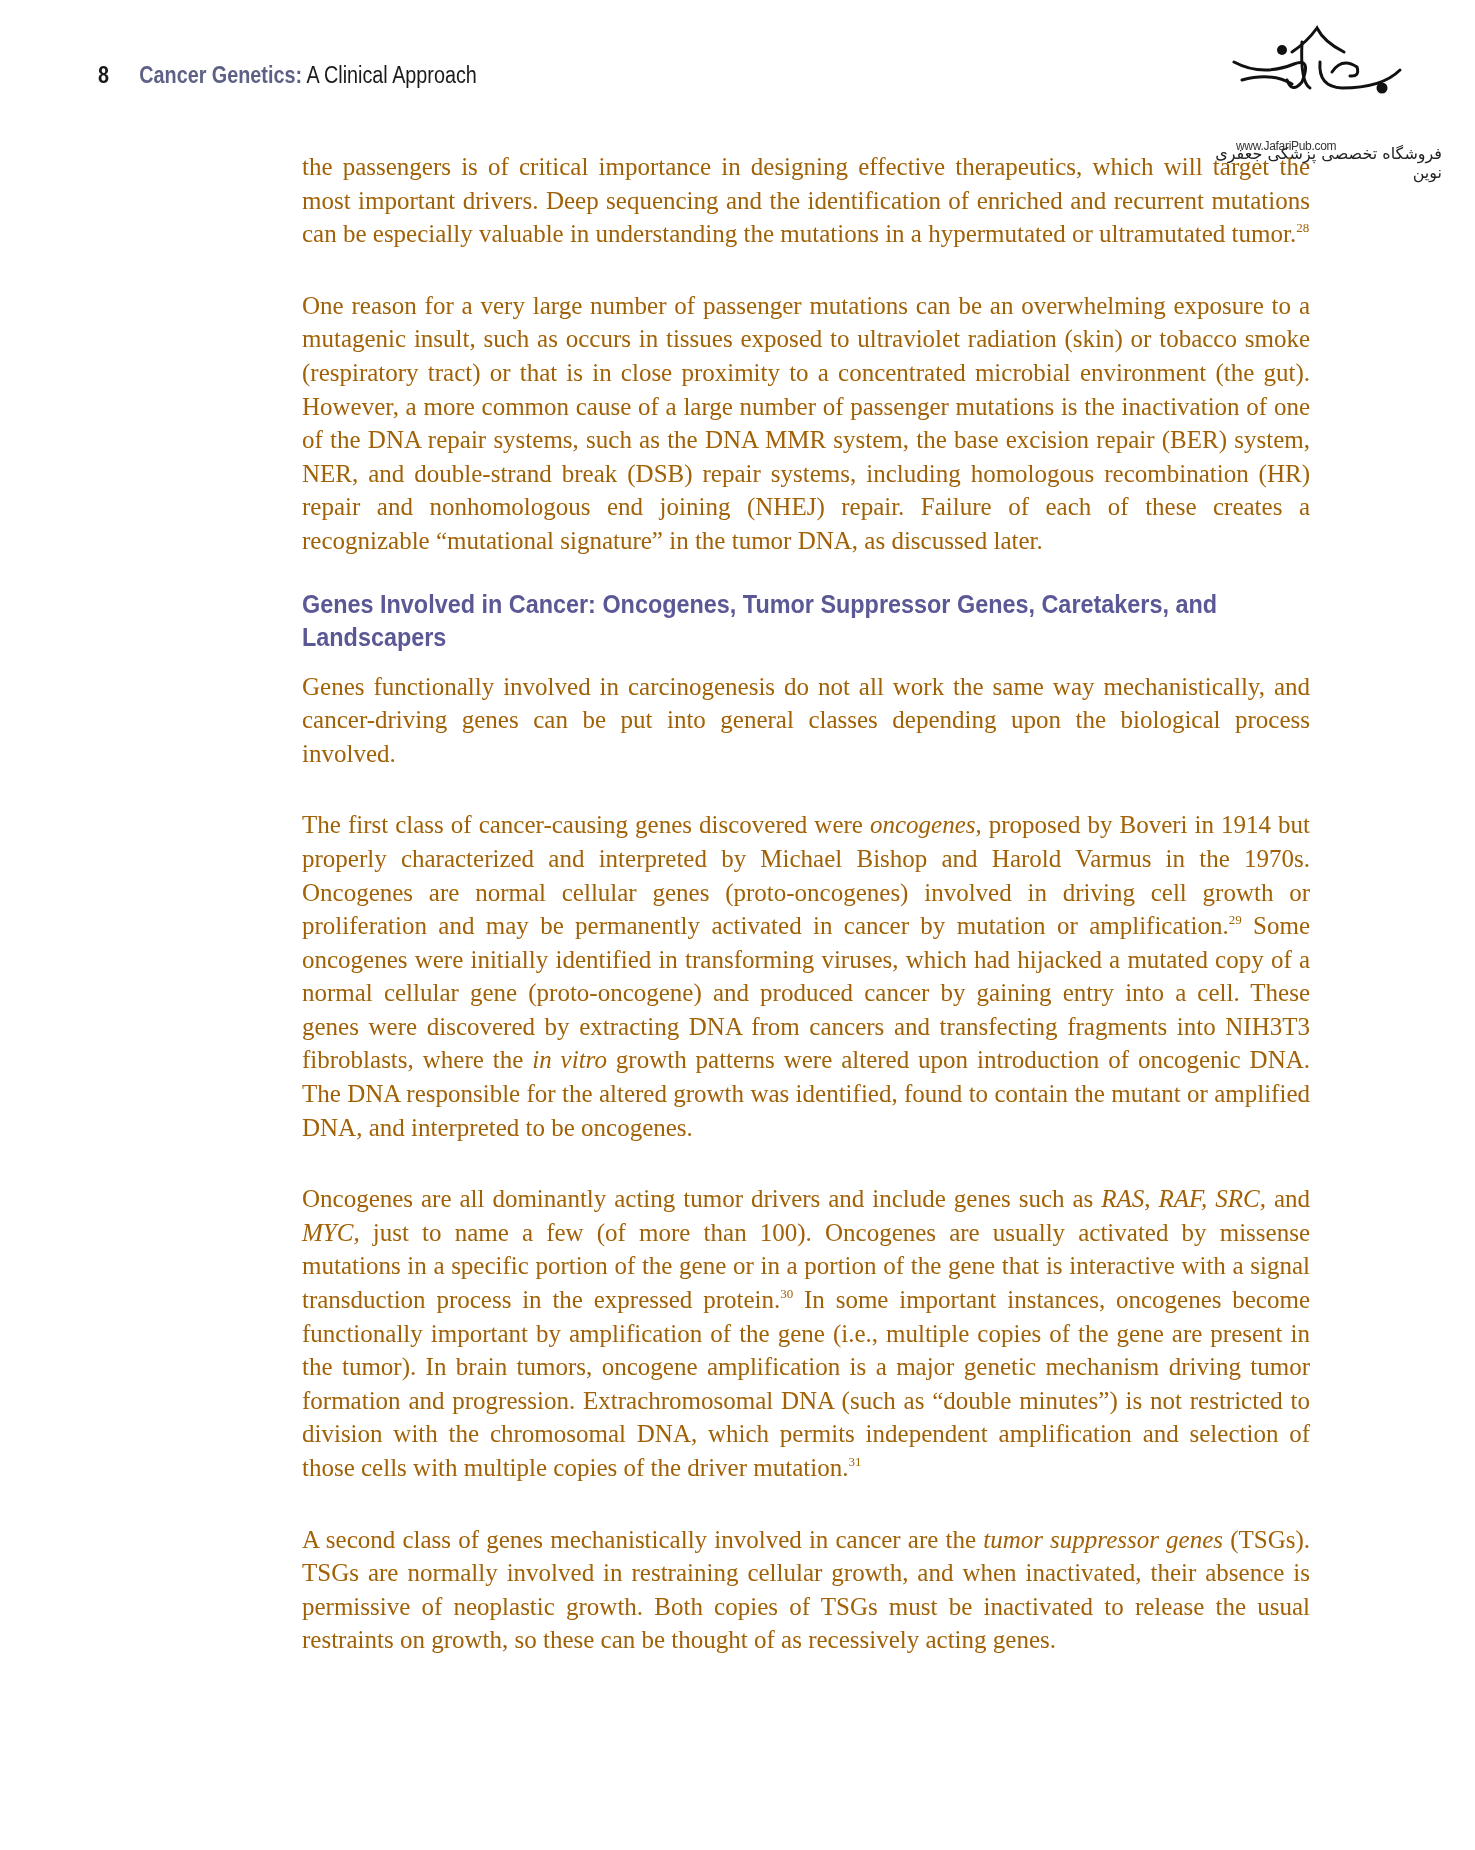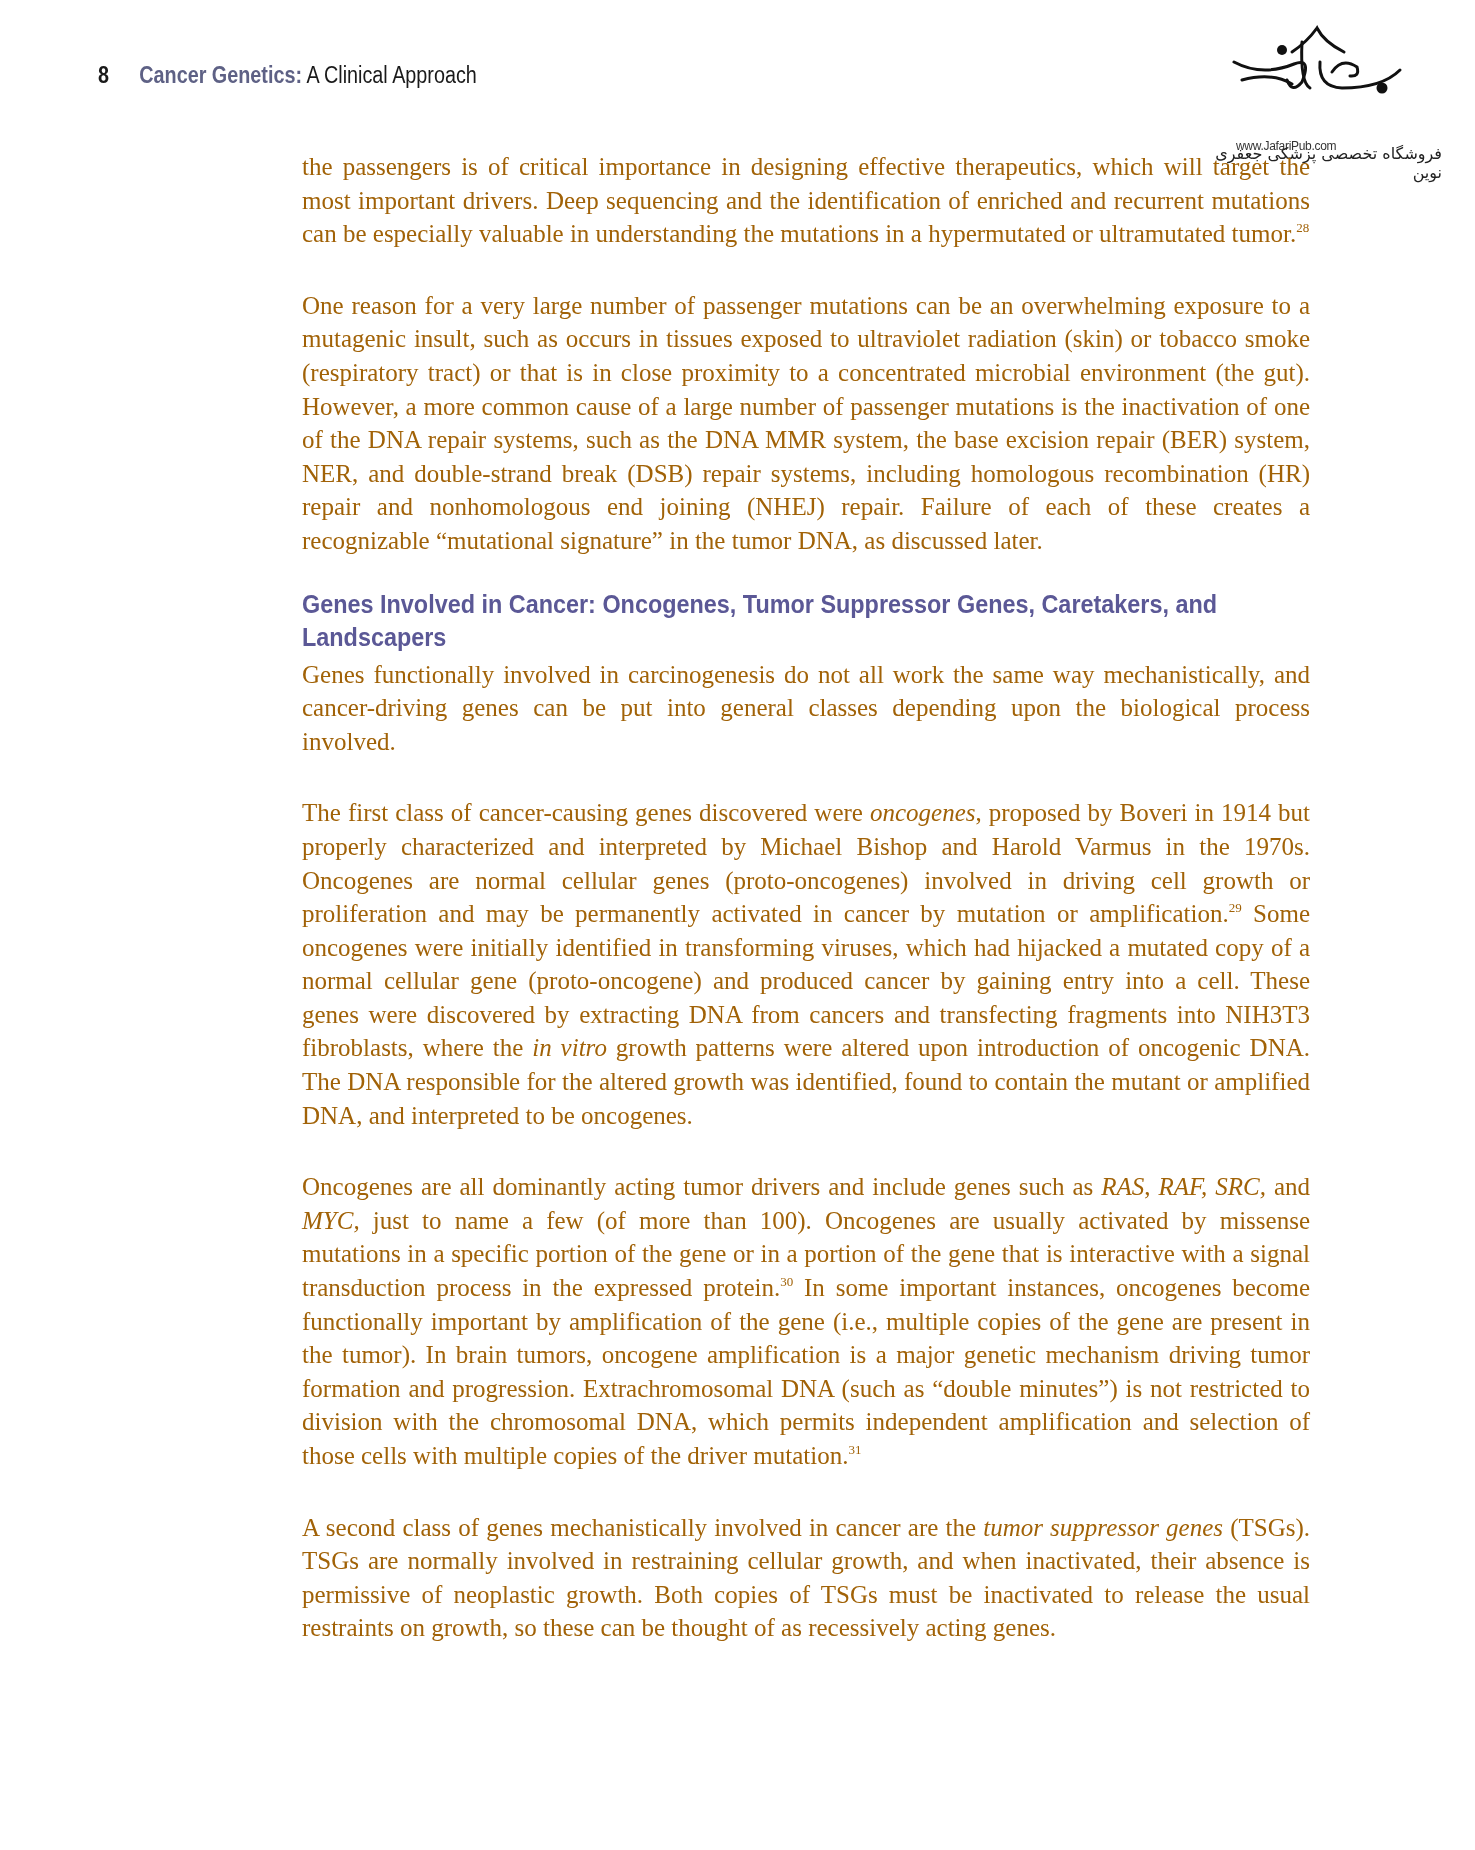--- a/index.html
+++ b/index.html
@@ -59,20 +59,20 @@
 <div class="logo-url">www.JafariPub.com</div>
 <div class="logo-tagline">فروشگاه تخصصی پزشکی جعفری نوین</div>
 
 <div class="content">
   <p class="para"><span>the passengers is of critical importance in designing effective therapeutics, which will target the most important drivers. Deep sequencing and the identification of enriched and recurrent mutations can be especially valuable in understanding the mutations in a hypermutated or ultramutated tumor.</span><sup>28</sup></p>
 
   <p class="para"><span>One reason for a very large number of passenger mutations can be an overwhelming exposure to a mutagenic insult, such as occurs in tissues exposed to ultraviolet radiation (skin) or tobacco smoke (respiratory tract) or that is in close proximity to a concentrated microbial environment (the gut). However, a more common cause of a large number of passenger mutations is the inactivation of one of the DNA repair systems, such as the DNA MMR system, the base excision repair (BER) system, NER, and double-strand break (DSB) repair systems, including homologous recombination (HR) repair and nonhomologous end joining (NHEJ) repair. Failure of each of these creates a recognizable “mutational signature” in the tumor DNA, as discussed later.</span></p>
 
   <h2 class="section-heading">Genes Involved in Cancer: Oncogenes, Tumor Suppressor Genes, Caretakers, and Landscapers</h2>
 
-  <p class="para" style="margin-top:4px"><span>Genes functionally involved in carcinogenesis do not all work the same way mechanistically, and cancer-driving genes can be put into general classes depending upon the biological process involved.</span></p>
+  <p class="para" style="margin-top:16px"><span>Genes functionally involved in carcinogenesis do not all work the same way mechanistically, and cancer-driving genes can be put into general classes depending upon the biological process involved.</span></p>
 
   <p class="para"><span>The first class of cancer-causing genes discovered were </span><i>oncogenes</i><span>, proposed by Boveri in 1914 but properly characterized and interpreted by Michael Bishop and Harold Varmus in the 1970s. Oncogenes are normal cellular genes (proto-oncogenes) involved in driving cell growth or proliferation and may be permanently activated in cancer by mutation or amplification.</span><sup>29</sup><span> Some oncogenes were initially identified in transforming viruses, which had hijacked a mutated copy of a normal cellular gene (proto-oncogene) and produced cancer by gaining entry into a cell. These genes were discovered by extracting DNA from cancers and transfecting fragments into NIH3T3 fibroblasts, where the </span><i>in vitro</i><span> growth patterns were altered upon introduction of oncogenic DNA. The DNA responsible for the altered growth was identified, found to contain the mutant or amplified DNA, and interpreted to be oncogenes.</span></p>
 
   <p class="para"><span>Oncogenes are all dominantly acting tumor drivers and include genes such as </span><i>RAS</i><span>, </span><i>RAF,</i><span> </span><i>SRC,</i><span> and </span><i>MYC,</i><span> just to name a few (of more than 100). Oncogenes are usually activated by missense mutations in a specific portion of the gene or in a portion of the gene that is interactive with a signal transduction process in the expressed protein.</span><sup>30</sup><span> In some important instances, oncogenes become functionally important by amplification of the gene (i.e., multiple copies of the gene are present in the tumor). In brain tumors, oncogene amplification is a major genetic mechanism driving tumor formation and progression. Extrachromosomal DNA (such as “double minutes”) is not restricted to division with the chromosomal DNA, which permits independent amplification and selection of those cells with multiple copies of the driver mutation.</span><sup>31</sup></p>
 
   <p class="para"><span>A second class of genes mechanistically involved in cancer are the </span><i>tumor suppressor genes</i><span> (TSGs). TSGs are normally involved in restraining cellular growth, and when inactivated, their absence is permissive of neoplastic growth. Both copies of TSGs must be inactivated to release the usual restraints on growth, so these can be thought of as recessively acting genes.</span></p>
 </div>
 
 </body></html>

